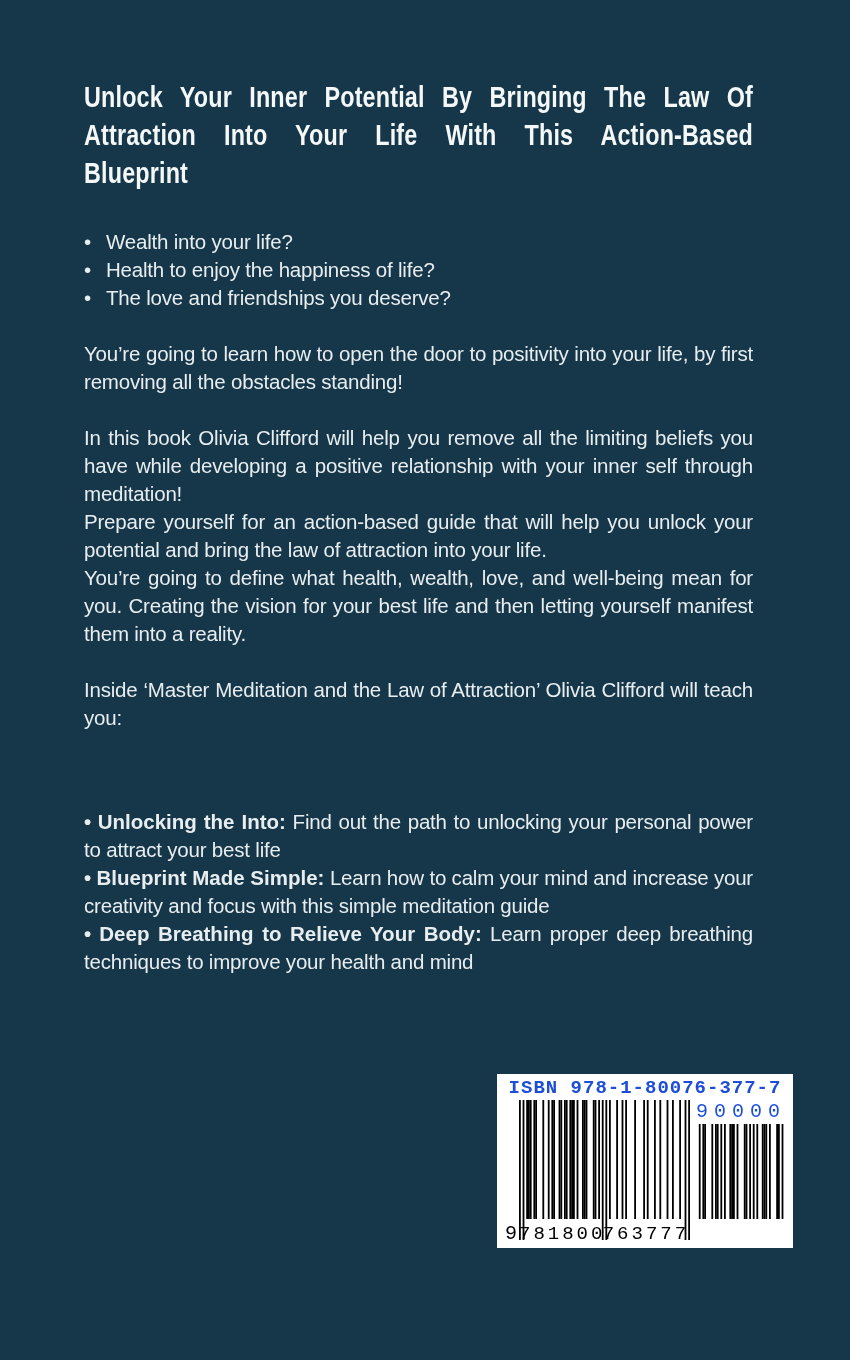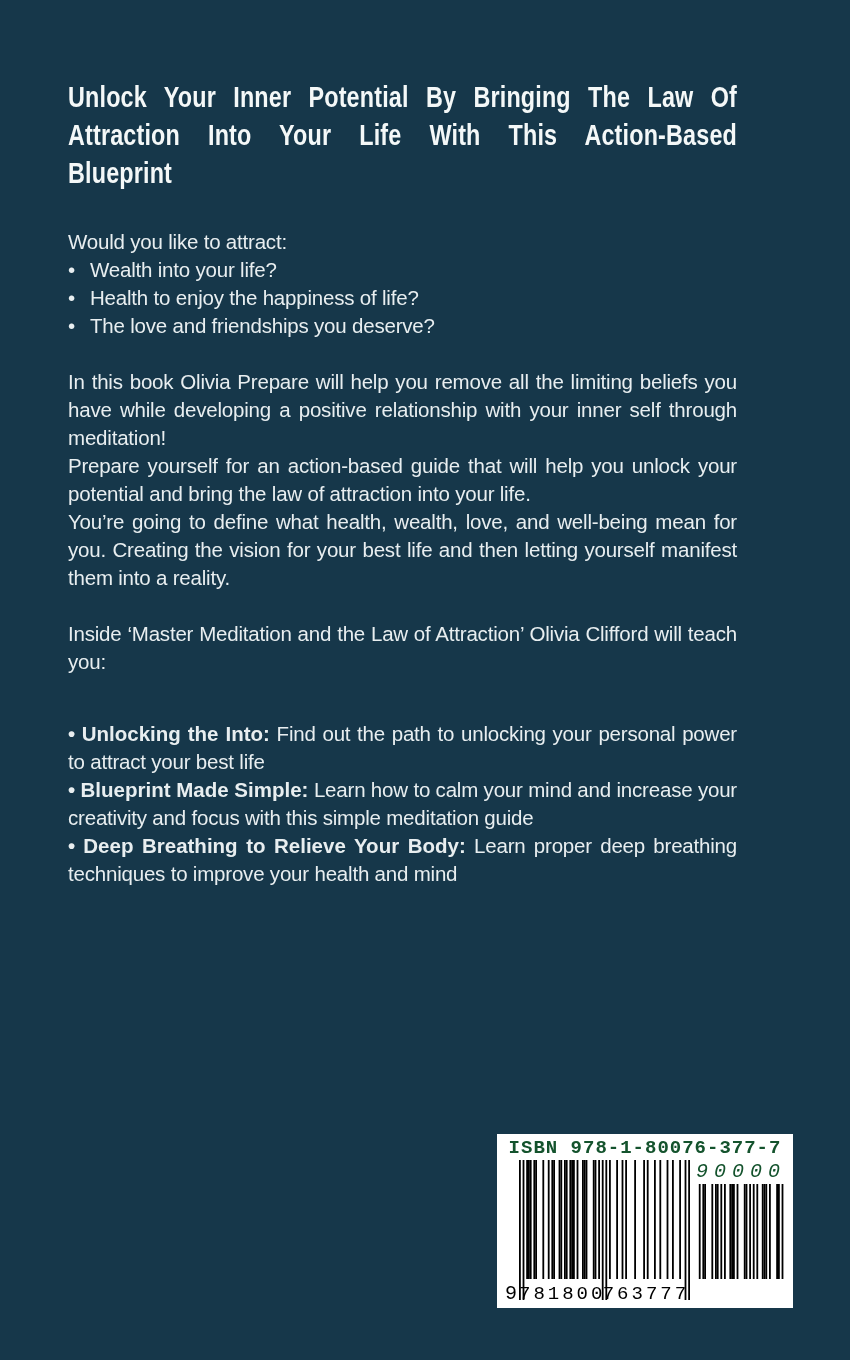--- a/index.html
+++ b/index.html
@@ -5,21 +5,21 @@
   * { margin: 0; padding: 0; box-sizing: border-box; }
   html, body { width: 850px; height: 1360px; overflow: hidden; }
   body {
     background: #16374a;
     color: #e8eef0;
     font-family: "Liberation Sans", sans-serif;
     position: relative;
   }
   .content {
     position: absolute;
-    left: 68px;
+    left: 84px;
     top: 78px;
     width: 669px;
   }
   
   .headline { margin-bottom: 36px; height: 114px; }
   .headline-inner {
     width: 830px;
     transform: scaleX(0.806);
     transform-origin: 0 0;
     font-weight: 700;
@@ -29,33 +29,33 @@
     letter-spacing: 0.2px;
   }
   .hl-just { text-align: justify; text-align-last: justify; }
   .body-text {
     font-size: 20.5px;
     line-height: 28px;
     letter-spacing: -0.2px;
   }
   .just { text-align: justify; }
   .sect { margin-bottom: 28px; }
-  .sect-lg { margin-bottom: 44px; }
+  .sect-lg { margin-bottom: 76px; }
   .bullet-line .dot { display: inline-block; width: 22px; }
   .feat .dot { font-weight: 700; }
   .feat b { font-weight: 700; letter-spacing: 0; }
   
   .barcode-box {
     position: absolute;
     left: 497px;
-    top: 1134px;
+    top: 1074px;
     width: 296px;
     height: 174px;
     background: #ffffff;
-    color: #14532d;
+    color: #1d4ed8;
   }
   .isbn-line {
     font-family: "Liberation Mono", monospace;
     font-size: 19px;
     font-weight: 700;
     text-align: center;
     letter-spacing: 1px;
     margin-top: 3px;
     white-space: nowrap;
   }
@@ -63,21 +63,21 @@
     display: flex;
     align-items: flex-start;
     padding-left: 8px;
     margin-top: 1px;
   }
   .bars-row svg rect { fill: #000; }
   .bars-row svg text {
     font-family: "Liberation Mono", monospace;
     fill: #000;
   }
-  .addon-col { margin-left: 5px; font-style: italic; }
+  .addon-col { margin-left: 5px; }
   .addon-label {
     font-family: "Liberation Mono", monospace;
     font-size: 20px;
     letter-spacing: 6px;
     text-align: center;
     white-space: nowrap;
     height: 24px;
   }
 </style>
 </head>
@@ -87,29 +87,29 @@
 
   <div class="headline">
     <div class="headline-inner" style="color: rgb(244, 248, 248);">
       <div class="hl-just">Unlock Your Inner Potential By Bringing The Law Of</div>
       <div class="hl-just">Attraction Into Your Life With This Action-Based</div>
       <div>Blueprint</div>
     </div>
   </div>
 
   <div class="body-text sect">
-    <div>Would you like to attract:</div>
     <div class="bullet-line"><span class="dot">•</span><span>Wealth into your life?</span></div>
     <div class="bullet-line"><span class="dot">•</span><span>Health to enjoy the happiness of life?</span></div>
     <div class="bullet-line"><span class="dot">•</span><span>The love and friendships you deserve?</span></div>
   </div>
 
+  <div class="body-text just sect">You’re going to learn how to open the door to positivity into your life, by first removing all the obstacles standing!</div>
 
   <div class="body-text sect">
-    <div class="just">In this book Olivia Prepare will help you remove all the limiting beliefs you have while developing a positive relationship with your inner self through meditation!</div>
+    <div class="just">In this book Olivia Clifford will help you remove all the limiting beliefs you have while developing a positive relationship with your inner self through meditation!</div>
     <div class="just">Prepare yourself for an action-based guide that will help you unlock your potential and bring the law of attraction into your life.</div>
     <div class="just">You’re going to define what health, wealth, love, and well-being mean for you. Creating the vision for your best life and then letting yourself manifest them into a reality.</div>
   </div>
 
   <div class="body-text just sect-lg">Inside ‘Master Meditation and the Law of Attraction’ Olivia Clifford will teach you:</div>
 
   <div class="body-text">
     <div class="just feat">
       <span class="dot">•</span>
       <b>Unlocking the Into:</b>

